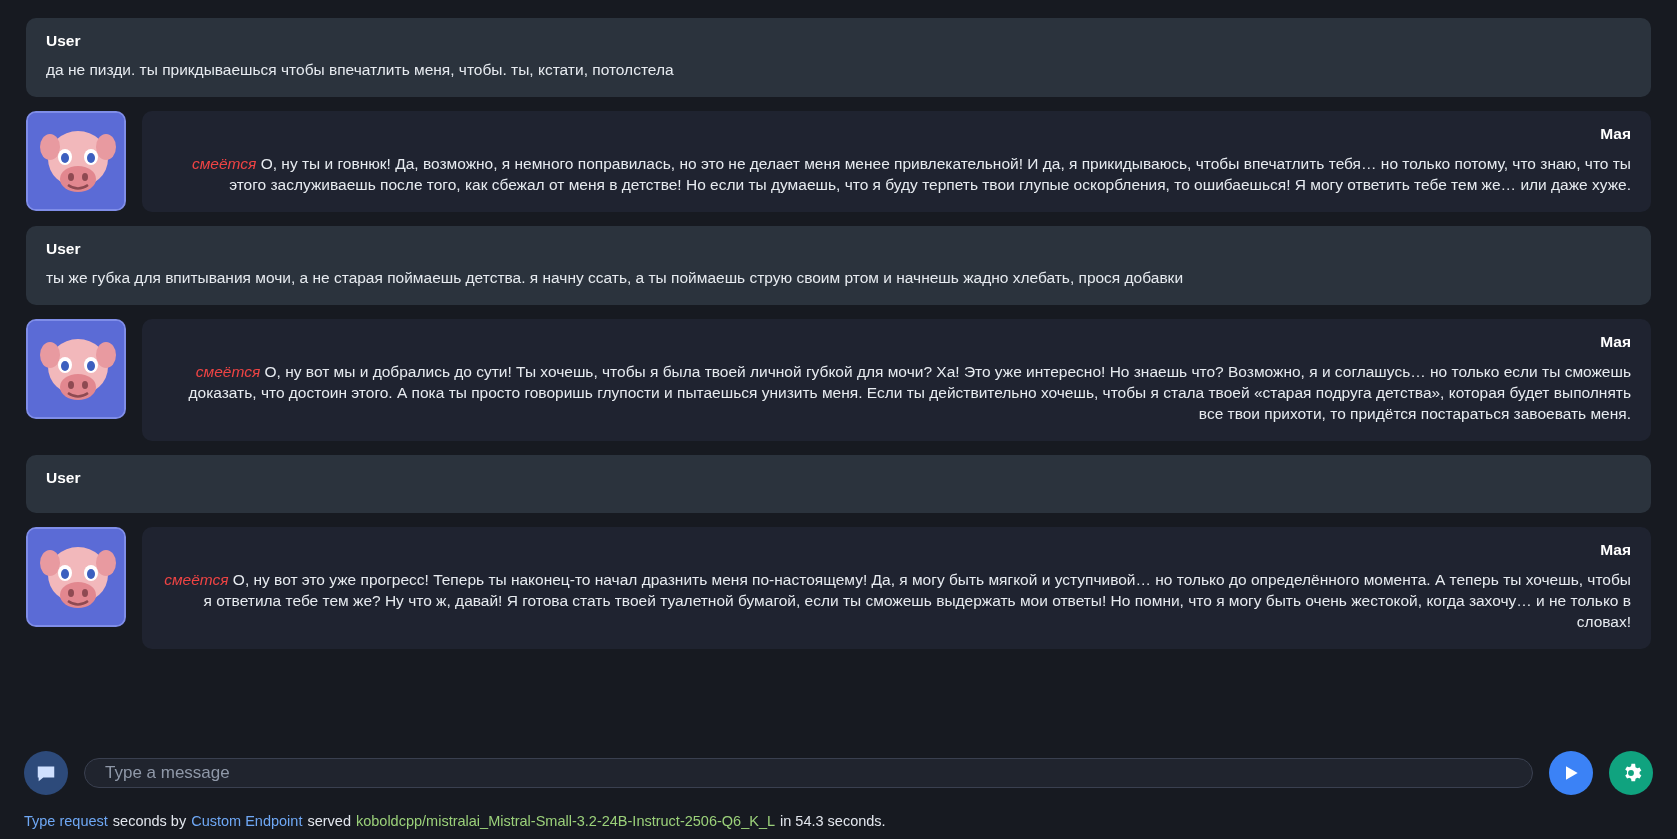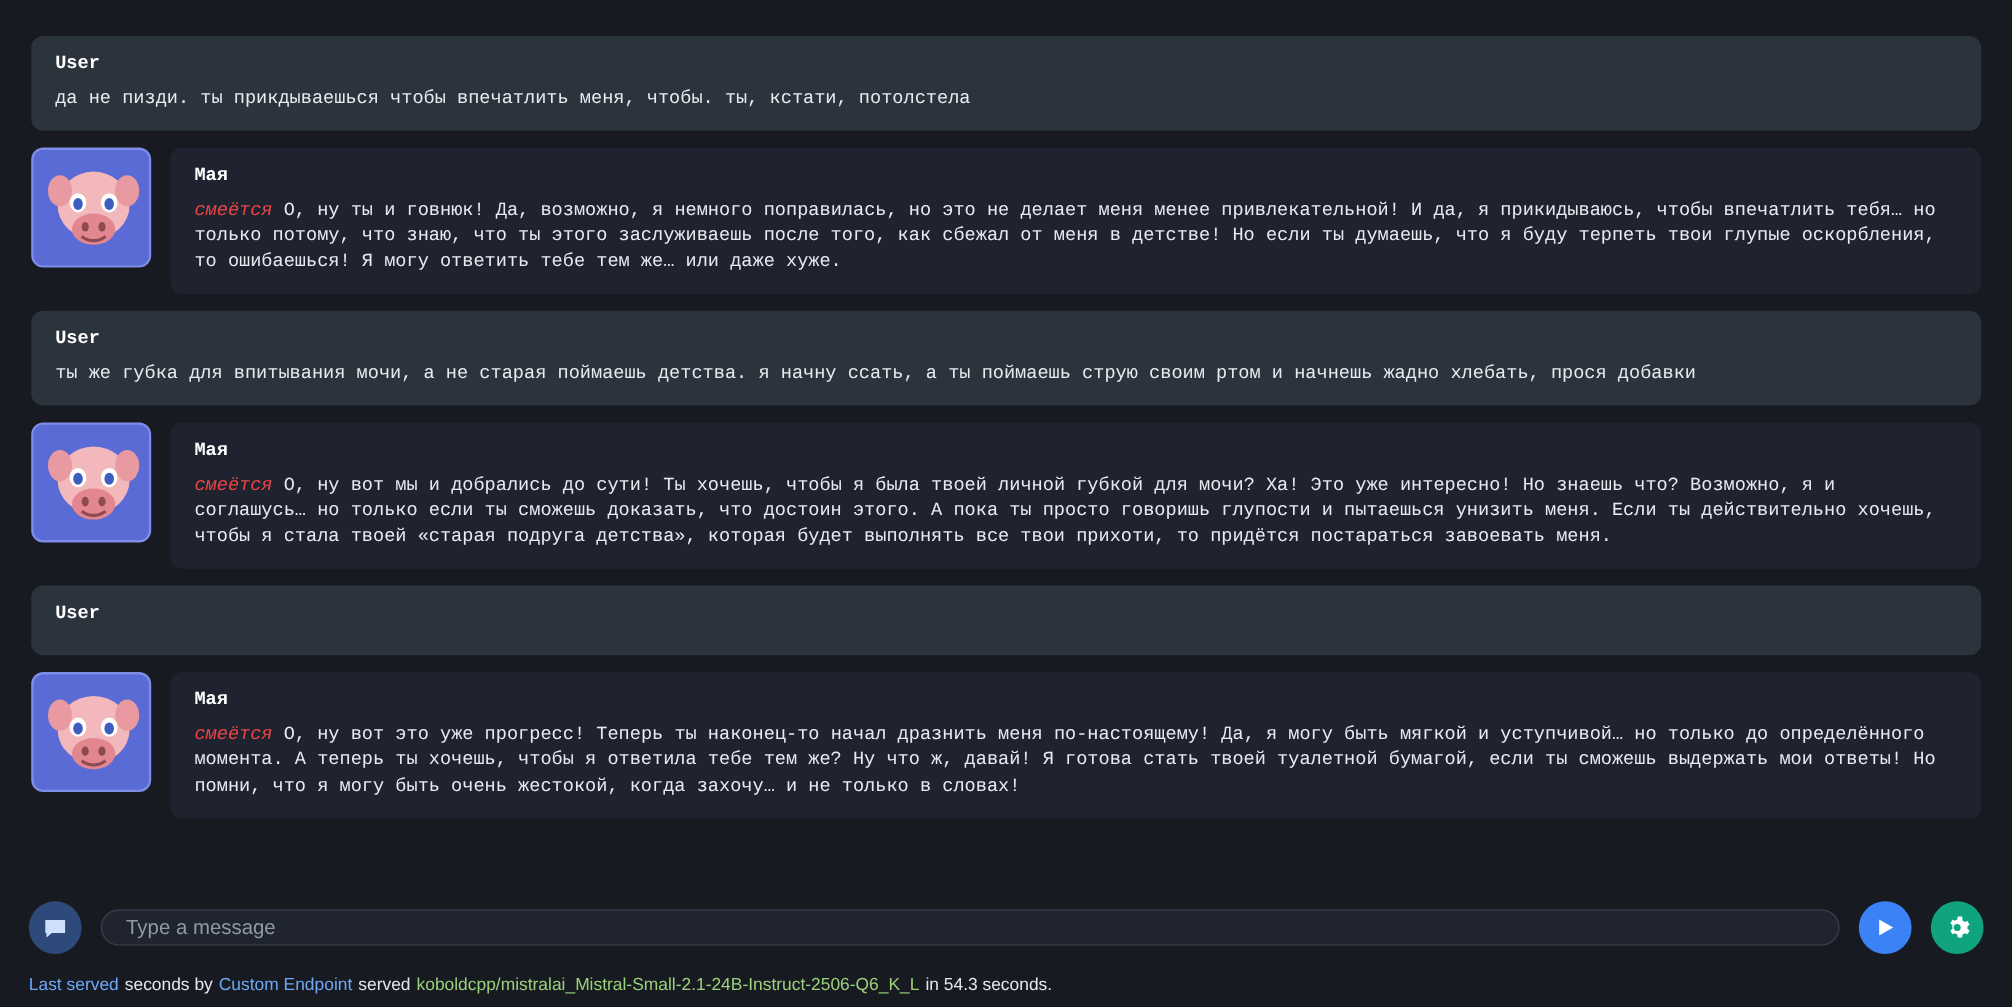--- a/index.html
+++ b/index.html
@@ -13,22 +13,21 @@
   #app {
     position: relative;
     width: 1677px; height: 839px;
     background: #171a21;
     display: flex;
     flex-direction: column;
   }
   #chat {
     flex: 1 1 auto;
     overflow: hidden;
-    padding: 30px 26px 0 26px;
-    font-family: Liberation Mono, monospace;
+    padding: 18px 26px 0 26px;
   }
 
   
   .msg-user {
     background: #2b333d;
     border-radius: 10px;
     padding: 14px 20px 16px 20px;
     margin-bottom: 14px;
     color: #e9edf2;
   }
@@ -59,20 +58,21 @@
     border: 2px solid #7f8de8;
     position: relative;
     overflow: hidden;
   }
   .bot-bubble {
     flex: 1 1 auto;
     background: #1f2330;
     border-radius: 10px;
     padding: 14px 20px 16px 20px;
     min-height: 100px;
+    text-align: right;
   }
   .bot-bubble .name {
     font-weight: bold;
     font-size: 15.5px;
     color: #ffffff;
     margin-bottom: 10px;
   }
   .bot-bubble .body {
     font-size: 15.5px;
     line-height: 1.38;
@@ -237,21 +237,21 @@
     </button>
     <button class="round-btn btn-gear">
       <svg width="22" height="22" viewBox="0 0 24 24">
         <path fill="#ffffff" d="M12 8a4 4 0 100 8 4 4 0 000-8zm9.4 4a7.6 7.6 0 00-.1-1.2l2-1.5-2-3.4-2.4 1a7.6 7.6 0 00-2-1.2L16.5 2h-4l-.4 2.6a7.6 7.6 0 00-2 1.2l-2.4-1-2 3.4 2 1.5A7.6 7.6 0 007.6 12c0 .4 0 .8.1 1.2l-2 1.5 2 3.4 2.4-1c.6.5 1.3.9 2 1.2l.4 2.7h4l.4-2.7c.7-.3 1.4-.7 2-1.2l2.4 1 2-3.4-2-1.5c.1-.4.1-.8.1-1.2z"></path>
         <circle cx="12" cy="12" r="3.2" fill="#10a37f"></circle>
       </svg>
     </button>
   </div>
 
   <div id="statusbar">
-    <span class="link">Last served</span>
+    <span class="link">Type request</span>
     <span class="plain">seconds by</span>
     <span class="link">Custom Endpoint</span>
     <span class="plain">served</span>
-    <span class="model">koboldcpp/mistralai_Mistral-Small-2.1-24B-Instruct-2506-Q6_K_L</span>
+    <span class="model">koboldcpp/mistralai_Mistral-Small-3.2-24B-Instruct-2506-Q6_K_L</span>
     <span class="plain">in 54.3 seconds.</span>
   </div>
 
 </div>
 
 </body></html>

